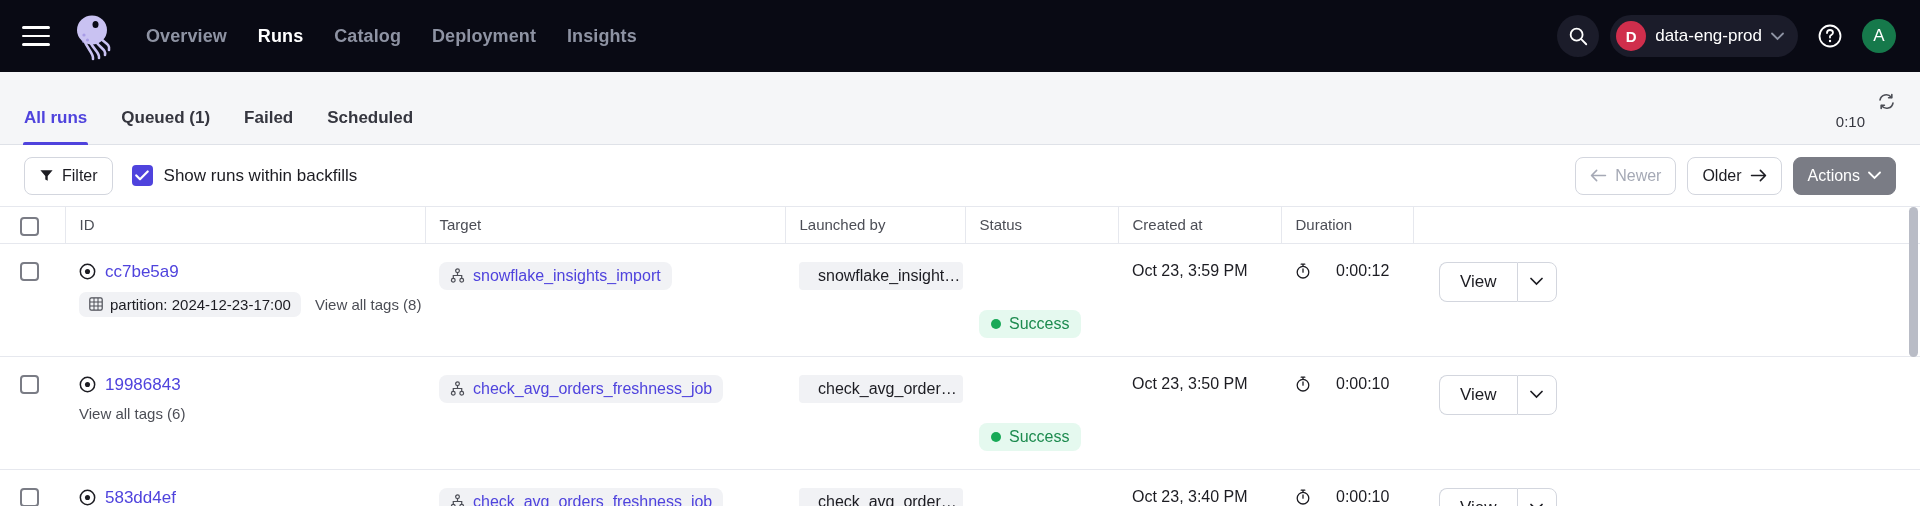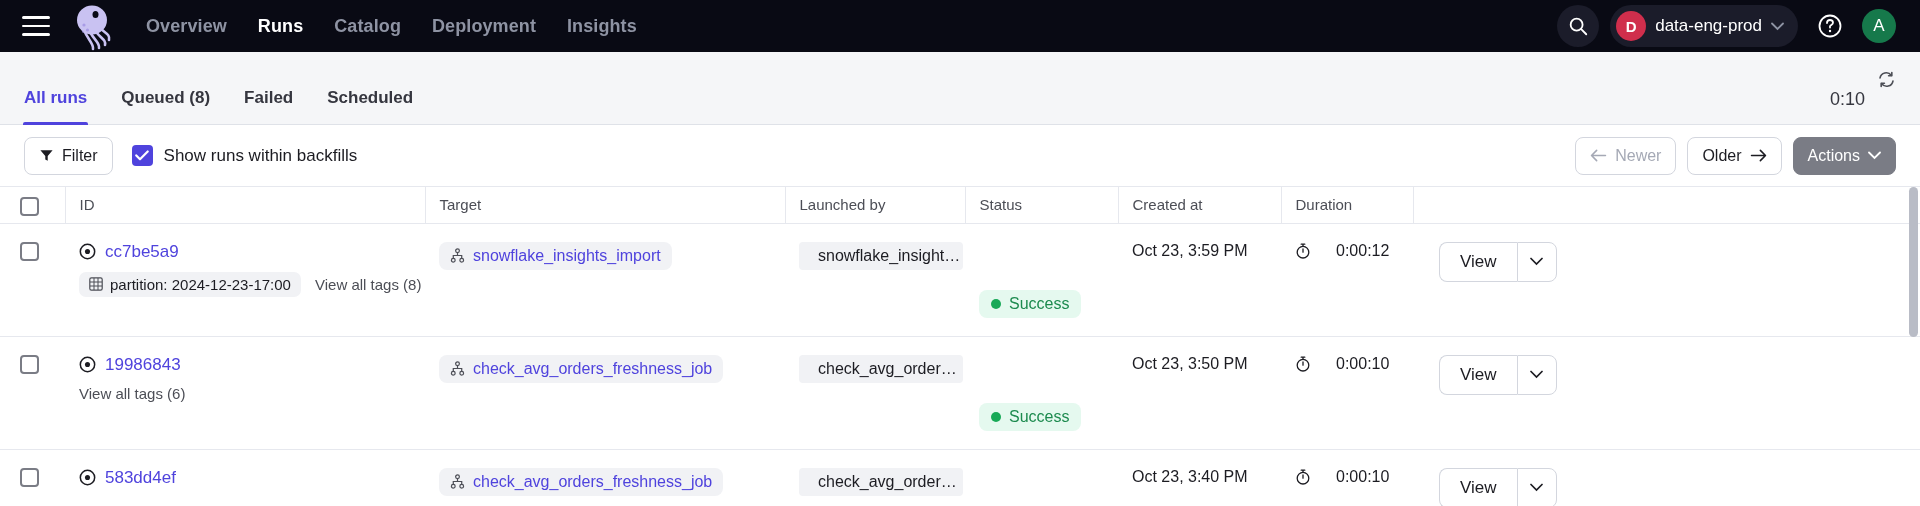--- a/index.html
+++ b/index.html
@@ -6,21 +6,21 @@
   html, body {
     width: 1920px; height: 506px;
     font-family: "Liberation Sans", sans-serif;
     background: #ffffff;
     overflow: hidden;
     -webkit-font-smoothing: antialiased;
   }
 
   
   .topnav {
-    height: 52px;
+    height: 72px;
     background: #090A14;
     display: flex;
     align-items: center;
     padding: 0 24px 0 22px;
     position: relative;
   }
   .hamburger {
     width: 30px; height: 30px;
     display: flex; flex-direction: column; justify-content: center;
     gap: 6px; cursor: pointer;
@@ -104,21 +104,21 @@
     left: -1px; right: -1px; bottom: -1px;
     height: 3px;
     background: #4F43DD;
     border-radius: 2px 2px 0 0;
   }
   .timer-wrap {
     margin-left: auto;
     display: flex; align-items: center; gap: 12px;
     padding-bottom: 14px;
   }
-  .timer-text { font-size: 18px; color: #35363F; margin-top: 40px; }
+  .timer-text { font-size: 15px; color: #35363F; margin-top: 40px; }
 
   
   .filterbar {
     height: 62px;
     background: #ffffff;
     display: flex;
     align-items: center;
     padding: 0 24px;
     border-bottom: 1px solid #E6E8EE;
   }
@@ -334,21 +334,21 @@
       </svg>
     </div>
 
     <div class="user-avatar">A</div>
   </div>
 </div>
 
 <div class="tabstrip">
   <div class="tabs">
     <div class="tab active">All runs</div>
-    <div class="tab">Queued (8)</div>
+    <div class="tab">Queued (1)</div>
     <div class="tab">Failed</div>
     <div class="tab">Scheduled</div>
   </div>
   <div class="timer-wrap">
     <span class="timer-text">0:10</span>
     <svg width="19" height="19" viewBox="0 0 20 20" fill="none">
       <path d="M3.2 8.4 A6.6 6.6 0 0 1 15 5.6" stroke="#4C4E56" stroke-width="1.7" fill="none" stroke-linecap="round"></path>
       <path d="M16.8 11.6 A6.6 6.6 0 0 1 5 14.4" stroke="#4C4E56" stroke-width="1.7" fill="none" stroke-linecap="round"></path>
       <path d="M15.6 2.6 L15.6 6 L12.2 6" stroke="#4C4E56" stroke-width="1.7" fill="none" stroke-linecap="round" stroke-linejoin="round"></path>
       <path d="M4.4 17.4 L4.4 14 L7.8 14" stroke="#4C4E56" stroke-width="1.7" fill="none" stroke-linecap="round" stroke-linejoin="round"></path>

